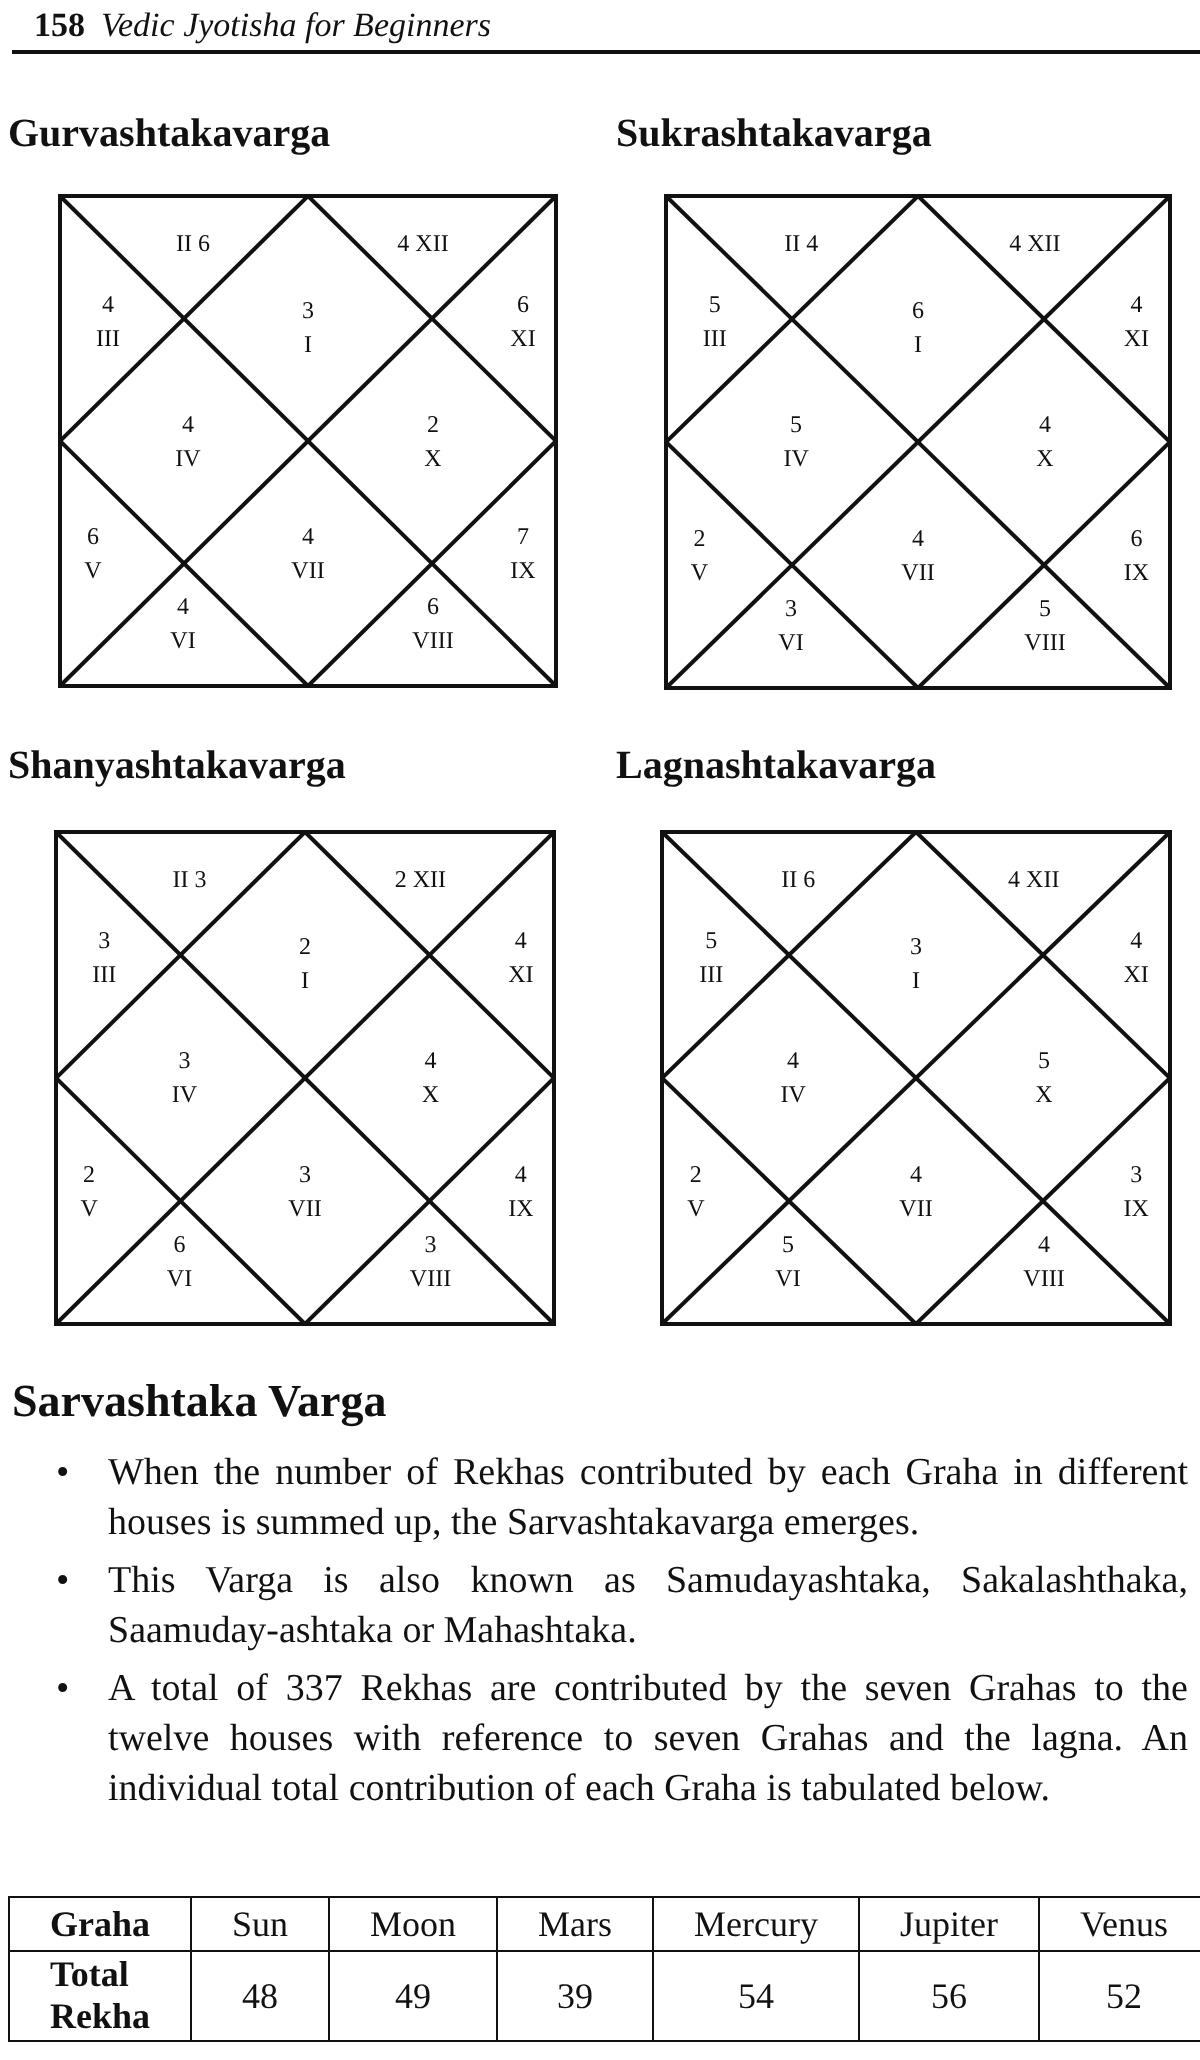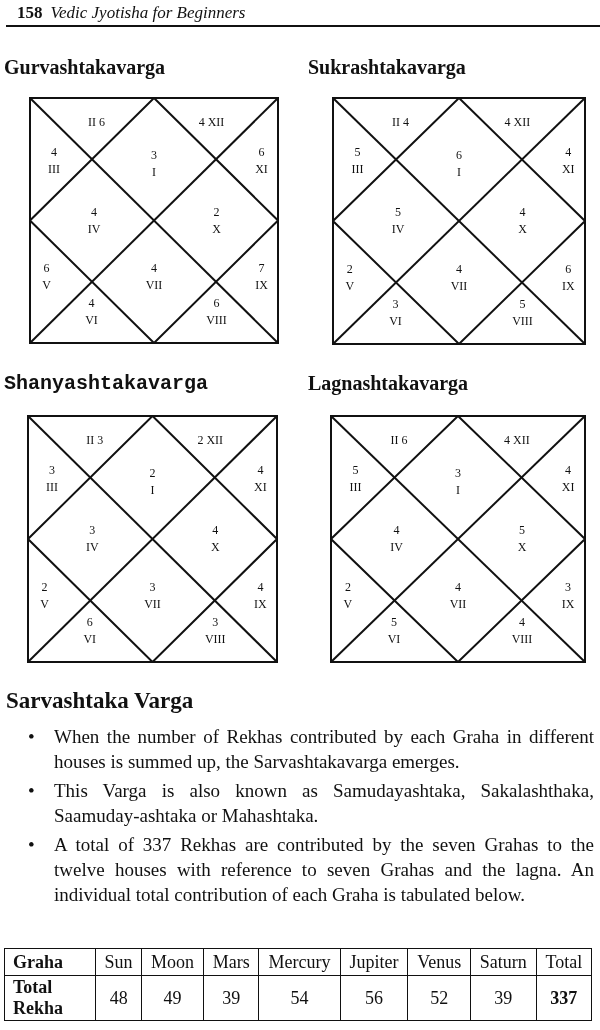--- a/index.html
+++ b/index.html
@@ -11,37 +11,37 @@
   .head-rule { position:absolute; left:6px; right:0; top:25px; height:0; border-top:2px solid #111; }
   .chart-title { position:absolute; font-weight:bold; font-size:20px; width:300px; }
   .chart { position:absolute; }
   .chart svg { position:absolute; left:0; top:0; }
   .chart .lbl { position:absolute; font-size:12px; text-align:center; line-height:17px; white-space:nowrap; transform:translate(-50%,-50%); }
   .section-title { position:absolute; left:6px; top:688px; font-size:23px; font-weight:bold; }
   ul.bullets { position:absolute; left:28px; top:724px; width:566px; margin:0; padding:0; list-style:none; }
   ul.bullets li { position:relative; padding-left:26px; font-size:19px; line-height:25px; text-align:justify; margin-bottom:4px; }
   ul.bullets li::before { content:"\2022"; position:absolute; left:0; top:0; }
   table.rekha { position:absolute; left:4px; top:948px; width:588px; border-collapse:collapse; font-size:18px; }
-  table.rekha td { border:1.5px solid #111; text-align:center; padding:0 8px; }
+  table.rekha td { border:1.5px solid #111; text-align:center; padding:0 20px; }
   table.rekha tr.hdr td { height:26px; }
   table.rekha tr.val td { height:44px; }
   table.rekha td.rowhead { text-align:left; font-weight:bold; line-height:21px; }
   table.rekha td.bold { font-weight:bold; }
 </style>
 </head>
 <body>
 
 <div class="running-head">
   <span class="pg">158</span><span class="bt">Vedic Jyotisha for Beginners</span>
 </div>
 <div class="head-rule"></div>
 
 <div class="chart-title" style="left:4px;top:56px;">Gurvashtakavarga</div>
 <div class="chart-title" style="left:308px;top:56px;">Sukrashtakavarga</div>
-<div class="chart-title" style="left:4px;top:372px;font-family:Liberation Mono, monospace;">Shanyashtakavarga</div>
+<div class="chart-title" style="left:4px;top:372px;">Shanyashtakavarga</div>
 <div class="chart-title" style="left:308px;top:372px;">Lagnashtakavarga</div>
 
 <div class="chart" id="chart0" style="left:29px;top:97px;width:250px;height:247px;">
     <svg width="250" height="247">
       <rect x="1" y="1" width="248" height="245" style="stroke:#111;stroke-width:2;fill:none"></rect>
       <line x1="1" y1="1" x2="249" y2="246" style="stroke:#111;stroke-width:2;fill:none"></line>
       <line x1="249" y1="1" x2="1" y2="246" style="stroke:#111;stroke-width:2;fill:none"></line>
       <polygon points="125,1 249,123.5 125,246 1,123.5" style="stroke:#111;stroke-width:2;fill:none"></polygon>
     </svg>
     <div class="lbl" style="left: 125px; top: 66.69px;"><span>3</span><br><span>I</span></div>

